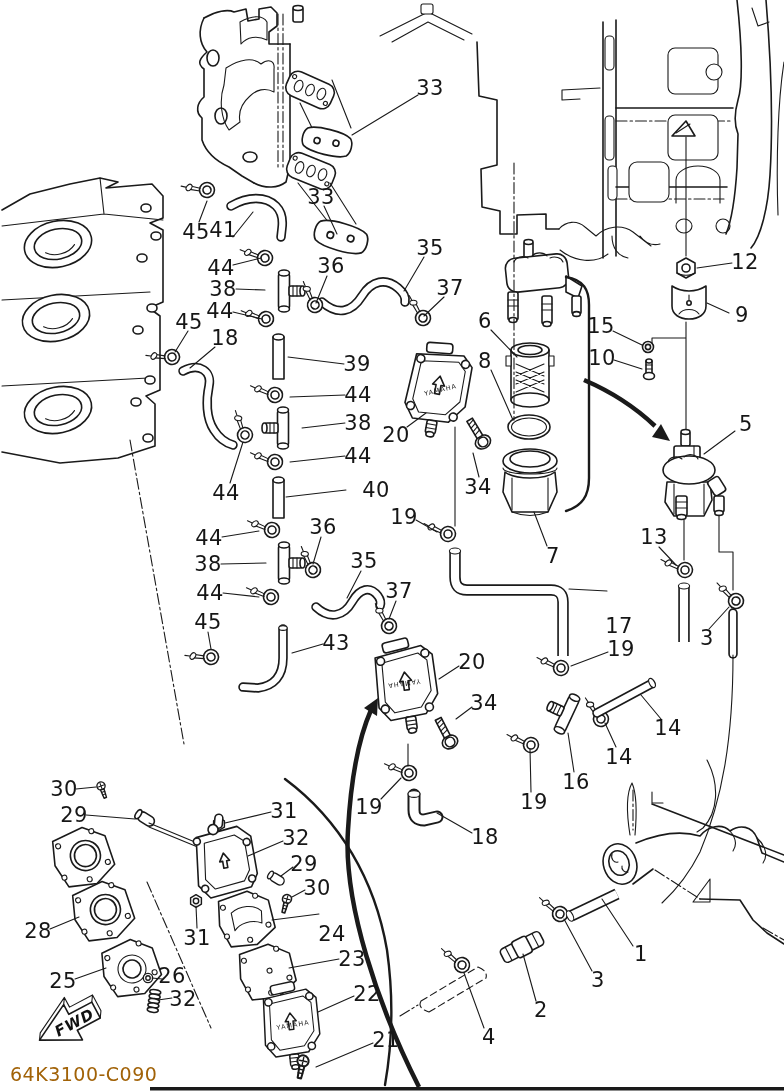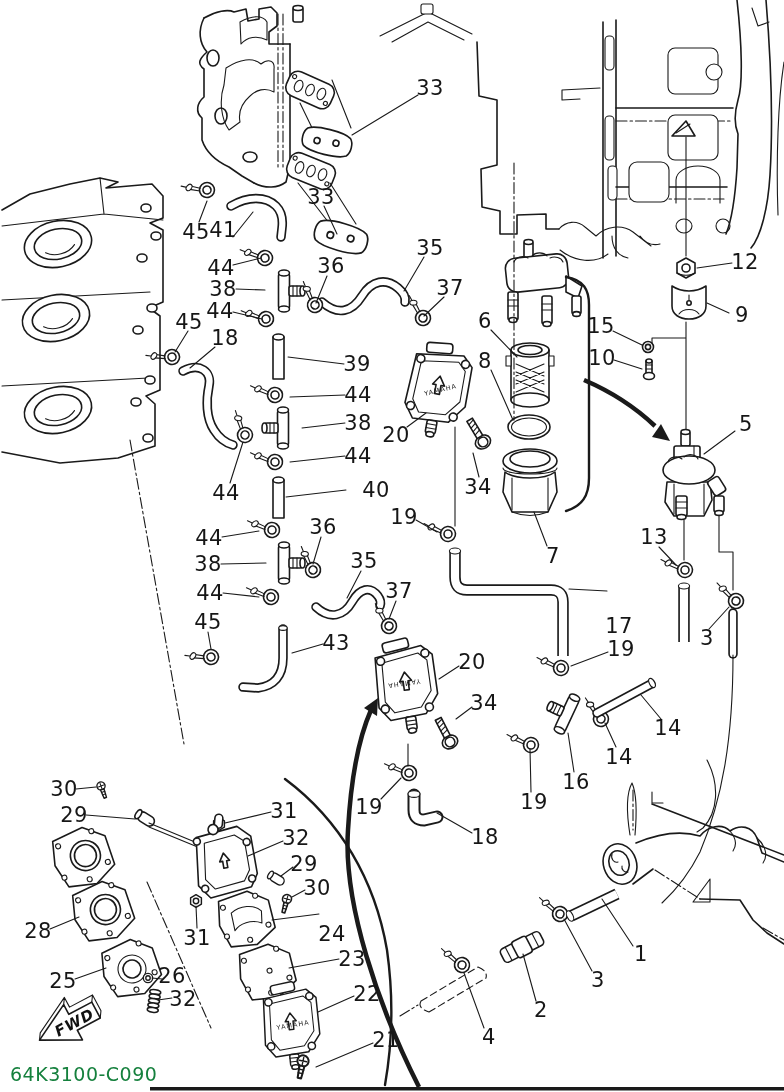--- a/index.html
+++ b/index.html
@@ -1,21 +1,21 @@
 <!DOCTYPE html>
 <html><head>
 <meta charset="utf-8">
 <style>
   html,body{margin:0;padding:0;background:#fff;}
   .stage{position:relative;width:784px;height:1092px;background:#fff;overflow:hidden;
          font-family:"DejaVu Sans","Liberation Sans",sans-serif;}
   .stage svg{position:absolute;left:0;top:0;}
   .co{position:absolute;transform:translate(-50%,-50%);font-size:21px;color:#161616;
       letter-spacing:.5px;white-space:nowrap;line-height:1;}
-  .code{position:absolute;left:10px;top:1063px;font-size:19px;color:#15803d;letter-spacing:.5px;}
+  .code{position:absolute;left:10px;top:1063px;font-size:19px;color:#a16207;letter-spacing:.5px;}
   
   .ln{fill:none;stroke:#1a1a1a;stroke-width:1.6;stroke-linecap:round;stroke-linejoin:round;}
   .thin{stroke-width:1.1;}
   .th2{stroke-width:2.4;}
   .dd{stroke-dasharray:11 3 2.5 3;}
   .fw{fill:#fff;stroke:#1a1a1a;stroke-width:1.6;stroke-linejoin:round;}
   .fwt{fill:#fff;stroke:#1a1a1a;stroke-width:1.1;stroke-linejoin:round;}
   .hoseO{fill:none;stroke:#1a1a1a;stroke-width:9.5;stroke-linecap:round;}
   .hoseI{fill:none;stroke:#fff;stroke-width:6.2;stroke-linecap:round;}
   .tubeO{fill:none;stroke:#1a1a1a;stroke-width:11.5;stroke-linecap:butt;}

